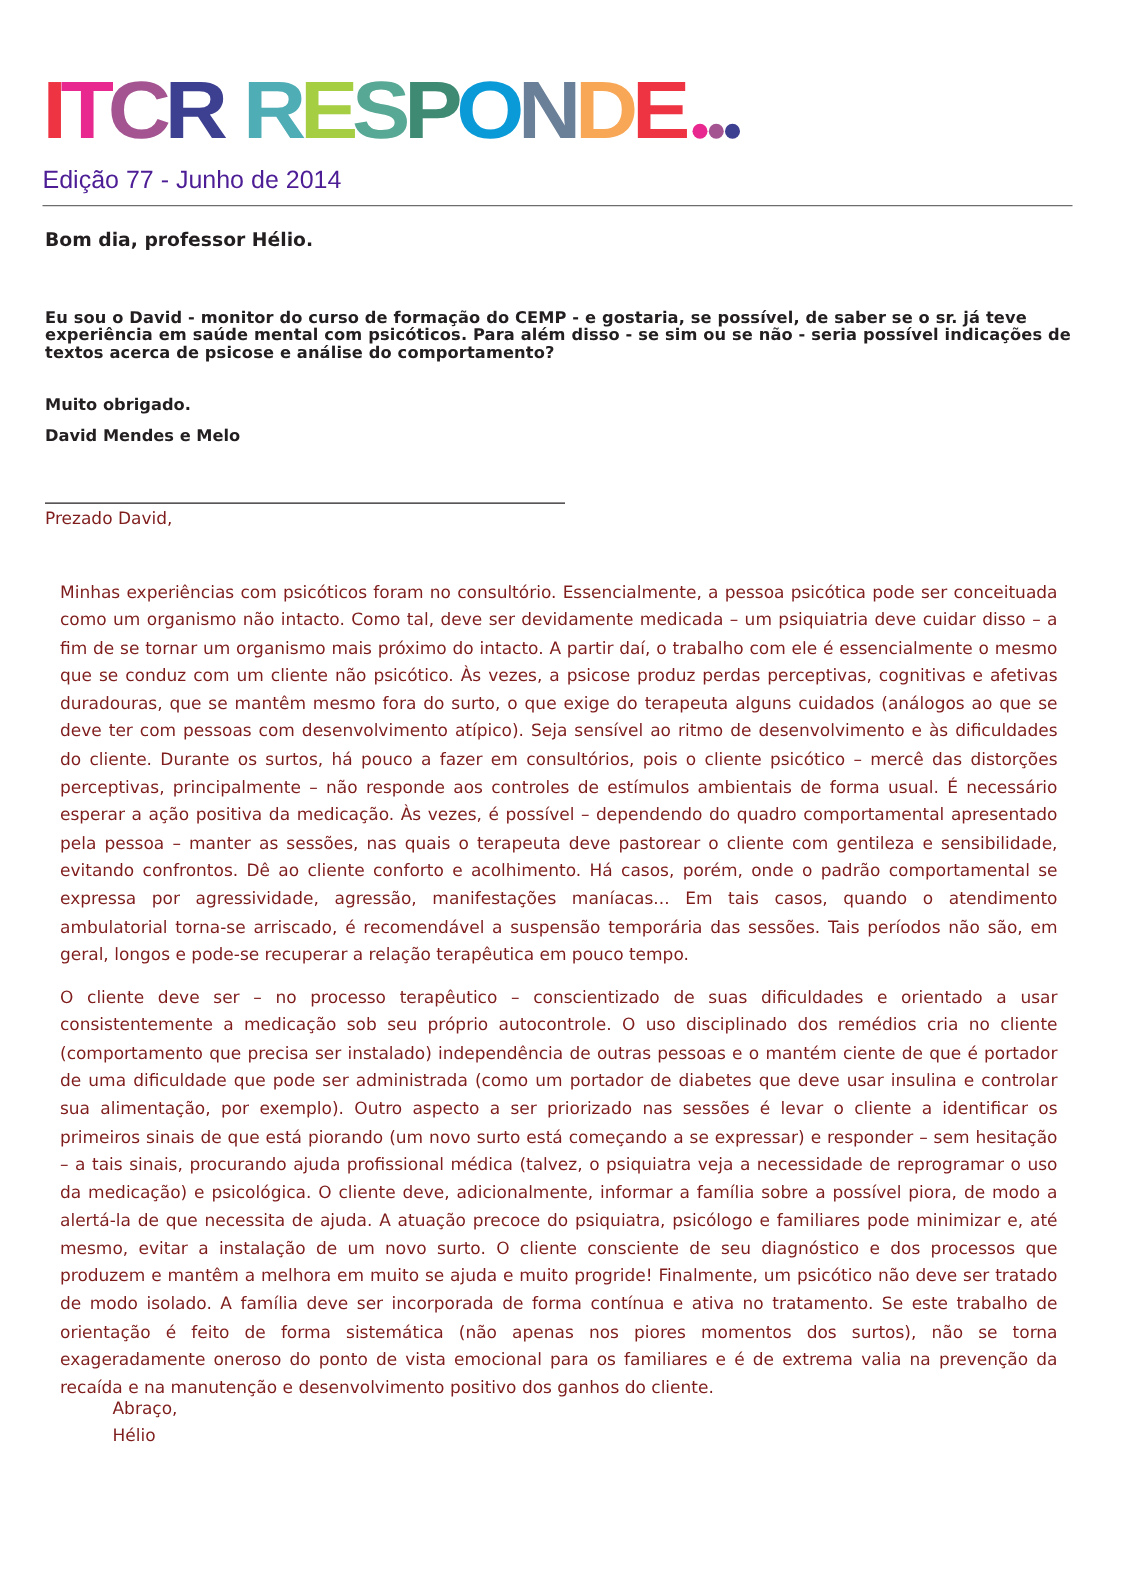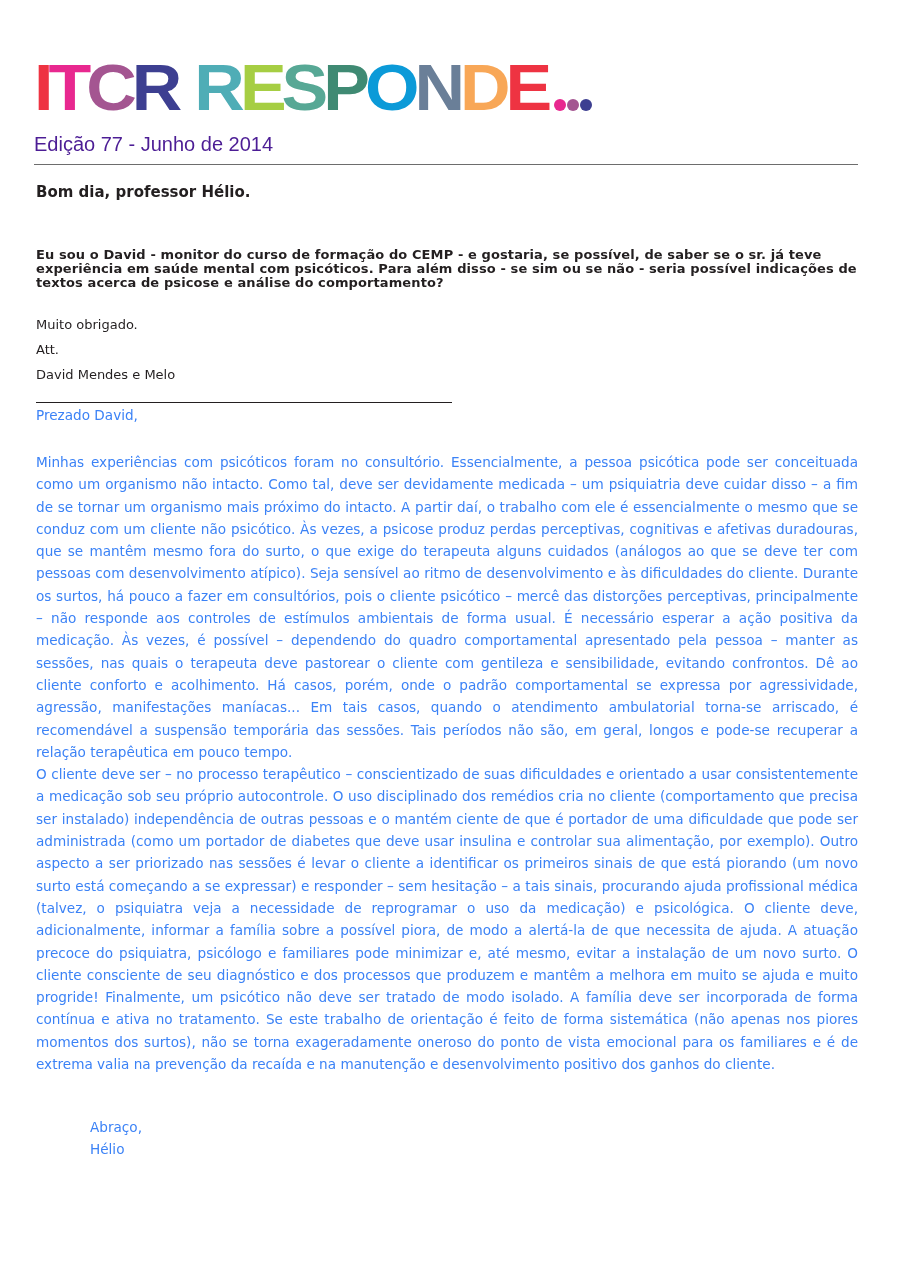--- a/index.html
+++ b/index.html
@@ -11,28 +11,28 @@
     .logo .word.second { margin-left: 17px; }
     .logo .dots { display: flex; align-items: flex-end; margin-left: 7px; margin-bottom: 3px; }
     .logo .dot { width: 12px; height: 12px; border-radius: 50%; margin-right: 1px; }
 
     .edition { position: absolute; left: 34px; top: 133px; font-family: "Liberation Sans", sans-serif; font-size: 20px; color: #4c1d95; }
     .header-rule { position: absolute; left: 34px; top: 164px; width: 824px; height: 1px; background: #6d6d6d; }
 
     .letter { position: absolute; left: 36px; width: 822px; font-family: "DejaVu Sans", sans-serif; }
     .q-greeting { top: 183px; font-size: 15px; font-weight: bold; }
     .q-body { top: 248px; font-size: 13px; font-weight: bold; line-height: 14px; letter-spacing: 0.1px; }
-    .q-sign { top: 312px; font-size: 13px; font-weight: normal; line-height: 25px; }
+    .q-sign { top: 312px; font-size: 13px; font-weight: bold; line-height: 25px; }
 
     .sep-rule { position: absolute; left: 36px; top: 402px; width: 416px; height: 1px; background: #231f20; }
 
-    .answer { position: absolute; left: 36px; width: 822px; font-family: "DejaVu Sans", sans-serif; font-size: 13.6px; color: #3b82f6; }
+    .answer { position: absolute; left: 36px; width: 822px; font-family: "DejaVu Sans", sans-serif; font-size: 13.6px; color: #7f1d1d; }
     .a-greeting { top: 407px; }
     .a-paragraphs { top: 451px; line-height: 22.3px; text-align: justify; }
-    .a-paragraphs p { margin: 0; }
+    .a-paragraphs p { margin: 12px; }
     .a-closing { left: 90px; top: 1116px; line-height: 22px; }
   </style>
 </head>
 <body>
 
 <div class="logo">
   <div class="word first" id="logo-w1">
       <span style="color: rgb(238, 51, 66);">I</span>
       <span style="color: rgb(232, 40, 143);">T</span>
       <span style="color: rgb(164, 85, 145);">C</span>
@@ -55,21 +55,20 @@
     </div>
 </div>
 
 <div class="edition">Edição 77 - Junho de 2014</div>
 <div class="header-rule"></div>
 
 <div class="letter q-greeting">Bom dia, professor Hélio.</div>
 <div class="letter q-body">Eu sou o David - monitor do curso de formação do CEMP - e gostaria, se possível, de saber se o sr. já teve experiência em saúde mental com psicóticos. Para além disso - se sim ou se não - seria possível indicações de textos acerca de psicose e análise do comportamento?</div>
 <div class="letter q-sign">
   <div>Muito obrigado.</div>
-  <div>Att.</div>
   <div>David Mendes e Melo</div>
 </div>
 
 <div class="sep-rule"></div>
 
 <div class="answer a-greeting">Prezado David,</div>
 <div class="answer a-paragraphs">
   <p>Minhas experiências com psicóticos foram no consultório. Essencialmente, a pessoa psicótica pode ser conceituada como um organismo não intacto. Como tal, deve ser devidamente medicada – um psiquiatria deve cuidar disso – a fim de se tornar um organismo mais próximo do intacto. A partir daí, o trabalho com ele é essencialmente o mesmo que se conduz com um cliente não psicótico. Às vezes, a psicose produz perdas perceptivas, cognitivas e afetivas duradouras, que se mantêm mesmo fora do surto, o que exige do terapeuta alguns cuidados (análogos ao que se deve ter com pessoas com desenvolvimento atípico). Seja sensível ao ritmo de desenvolvimento e às dificuldades do cliente. Durante os surtos, há pouco a fazer em consultórios, pois o cliente psicótico – mercê das distorções perceptivas, principalmente – não responde aos controles de estímulos ambientais de forma usual. É necessário esperar a ação positiva da medicação. Às vezes, é possível – dependendo do quadro comportamental apresentado pela pessoa – manter as sessões, nas quais o terapeuta deve pastorear o cliente com gentileza e sensibilidade, evitando confrontos. Dê ao cliente conforto e acolhimento. Há casos, porém, onde o padrão comportamental se expressa por agressividade, agressão, manifestações maníacas... Em tais casos, quando o atendimento ambulatorial torna-se arriscado, é recomendável a suspensão temporária das sessões. Tais períodos não são, em geral, longos e pode-se recuperar a relação terapêutica em pouco tempo.</p>
   <p>O cliente deve ser – no processo terapêutico – conscientizado de suas dificuldades e orientado a usar consistentemente a medicação sob seu próprio autocontrole. O uso disciplinado dos remédios cria no cliente (comportamento que precisa ser instalado) independência de outras pessoas e o mantém ciente de que é portador de uma dificuldade que pode ser administrada (como um portador de diabetes que deve usar insulina e controlar sua alimentação, por exemplo). Outro aspecto a ser priorizado nas sessões é levar o cliente a identificar os primeiros sinais de que está piorando (um novo surto está começando a se expressar) e responder – sem hesitação – a tais sinais, procurando ajuda profissional médica (talvez, o psiquiatra veja a necessidade de reprogramar o uso da medicação) e psicológica. O cliente deve, adicionalmente, informar a família sobre a possível piora, de modo a alertá-la de que necessita de ajuda. A atuação precoce do psiquiatra, psicólogo e familiares pode minimizar e, até mesmo, evitar a instalação de um novo surto. O cliente consciente de seu diagnóstico e dos processos que produzem e mantêm a melhora em muito se ajuda e muito progride! Finalmente, um psicótico não deve ser tratado de modo isolado. A família deve ser incorporada de forma contínua e ativa no tratamento. Se este trabalho de orientação é feito de forma sistemática (não apenas nos piores momentos dos surtos), não se torna exageradamente oneroso do ponto de vista emocional para os familiares e é de extrema valia na prevenção da recaída e na manutenção e desenvolvimento positivo dos ganhos do cliente.</p>
 </div>

